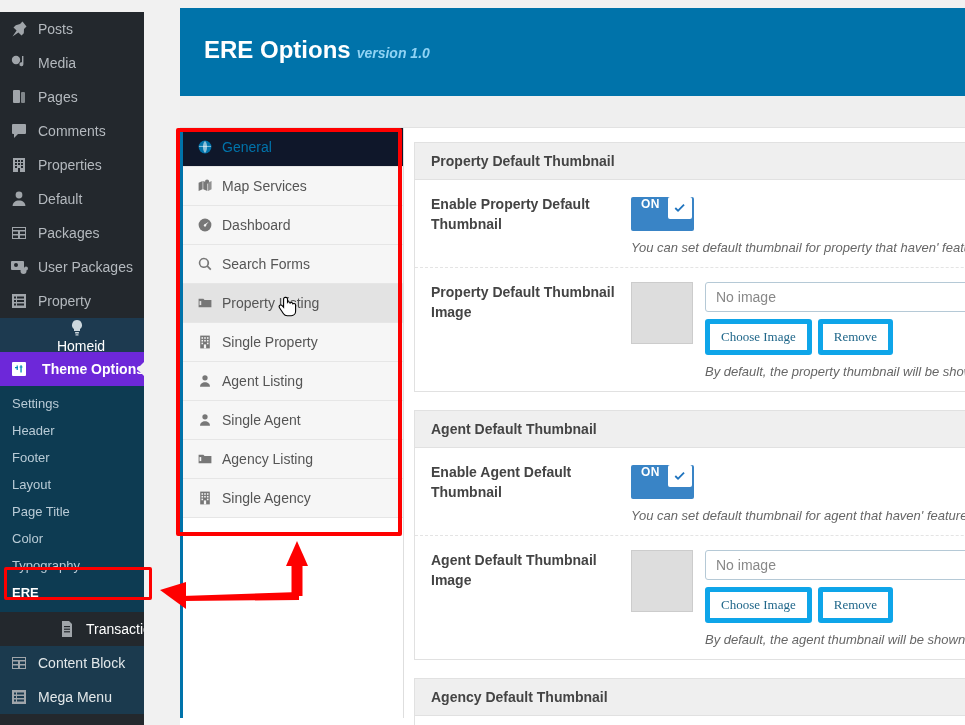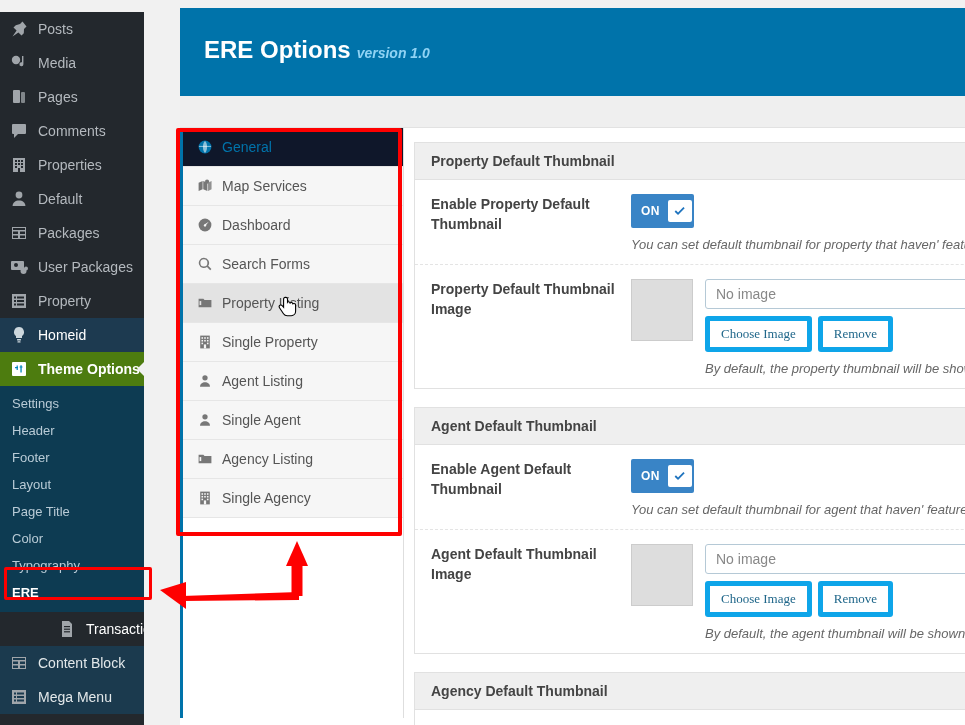--- a/index.html
+++ b/index.html
@@ -22,24 +22,24 @@
     position: relative;
     display: flex; align-items: center;
     height: 34px;
     padding-left: 9px;
     color: #b4b9be;
     font-size: 14px;
     cursor: pointer;
   }
   .menu-item .mi-label { margin-left: 9px; white-space: nowrap; }
   .menu-item.is-current {
-    background: #4d7c0f; color: #fff; font-weight: 600;
+    background: #6d28d9; color: #fff; font-weight: 600; justify-content: space-between;
   }
   .menu-item.is-current .ico { fill: #fff; }
-  .menu-item.is-homeid { background: #1d3a50; color:#fff; }
+  .menu-item.is-homeid { background: #1d3a50; color:#fff;flex-direction:column; }
   .menu-item.is-dark-teal { background: #1b3a4e; color: #e3e8ea; }
   .menu-item.is-darker { background: #23282d; color: #ffffff; margin-left: 48px; }
   .menu-item .arrow-tip {
     position: absolute; right: -1px; top: 50%;
     margin-top: -8px;
     width: 0; height: 0;
     border-top: 8px solid transparent;
     border-bottom: 8px solid transparent;
     border-right: 8px solid #f1f1f1;
   }
@@ -146,21 +146,21 @@
     padding-right: 10px;
   }
   .field-ctl { flex: 1 1 auto; min-width: 0; }
   .desc {
     font-size: 13px; font-style: italic; color: #666;
     margin-top: 9px; white-space: nowrap;
   }
 
   
   .toggle {
-    display: inline-flex; align-items: center;
+    display: inline-flex; align-items: flex-start;
     height: 34px;
     background: #3984c6;
     border-radius: 2px;
     padding: 0;
     cursor: pointer;
   }
   .toggle .on-txt {
     color: #fff; font-size: 12px; font-weight: 700;
     padding: 0 8px 0 10px; letter-spacing: .3px;
   }

